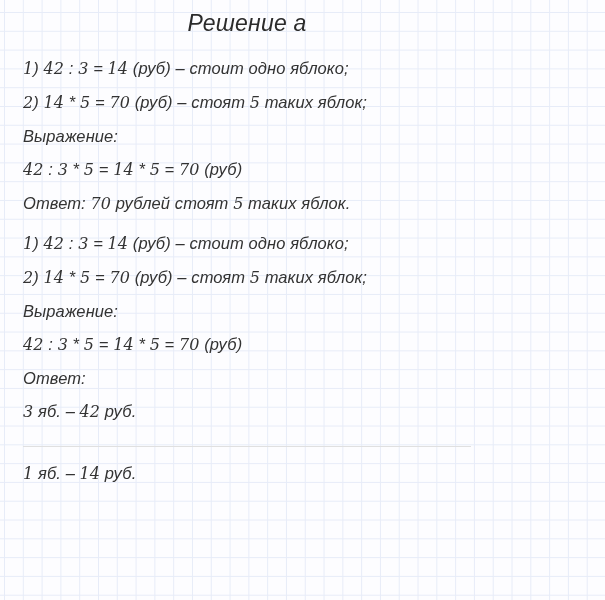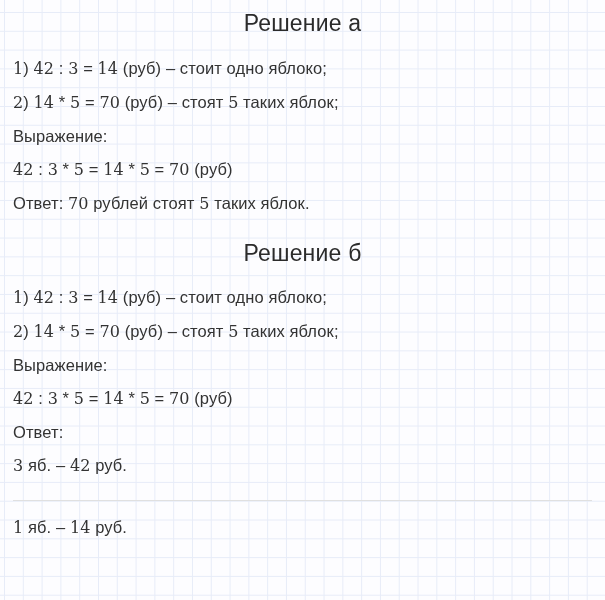--- a/index.html
+++ b/index.html
@@ -11,24 +11,25 @@
     background-image:
       linear-gradient(to right, #e7ecf8 1px, transparent 1px),
       linear-gradient(to bottom, #e7ecf8 1px, transparent 1px);
     background-size: 18.8px 18.8px;
     background-position: 4px 12px;
     font-family: "Liberation Sans", sans-serif;
     color: #333333;
   }
   .page {
     box-sizing: border-box;
-    width: 605px;
+    width: 494px;
     height: 600px;
-    padding: 8px 13px 0;
+    padding: 8px 23px 0;
     overflow: hidden;
+    font-style: italic;
   }
   .solution-title {
     margin: 0;
     font-size: 23px;
     line-height: 30px;
     font-weight: 400;
     text-align: center;
     color: #2b2b2b;
     letter-spacing: 0.2px;
   }
@@ -62,21 +63,20 @@
   <section class="solution">
     <h2 class="solution-title">Решение а</h2>
     <p class="line math"><span class="num">1</span>) <span class="num">42</span> : <span class="num">3</span> = <span class="num">14</span> (руб) – стоит одно яблоко;</p>
     <p class="line math"><span class="num">2</span>) <span class="num">14</span> * <span class="num">5</span> = <span class="num">70</span> (руб) – стоят <span class="num">5</span> таких яблок;</p>
     <p class="line math">Выражение:</p>
     <p class="line math"><span class="num">42</span> : <span class="num">3</span> * <span class="num">5</span> = <span class="num">14</span> * <span class="num">5</span> = <span class="num">70</span> (руб)</p>
     <p class="line math">Ответ: <span class="num">70</span> рублей стоят <span class="num">5</span> таких яблок.</p>
   </section>
 
   <section class="solution second-solution">
-    <h2 class="solution-title second">Решение б</h2>
     <p class="line math"><span class="num">1</span>) <span class="num">42</span> : <span class="num">3</span> = <span class="num">14</span> (руб) – стоит одно яблоко;</p>
     <p class="line math"><span class="num">2</span>) <span class="num">14</span> * <span class="num">5</span> = <span class="num">70</span> (руб) – стоят <span class="num">5</span> таких яблок;</p>
     <p class="line math">Выражение:</p>
     <p class="line math"><span class="num">42</span> : <span class="num">3</span> * <span class="num">5</span> = <span class="num">14</span> * <span class="num">5</span> = <span class="num">70</span> (руб)</p>
     <p class="line math">Ответ:</p>
     <p class="line math"><span class="num">3</span> яб. – <span class="num">42</span> руб.</p>
     <hr class="divider">
     <p class="line math footer-line"><span class="num">1</span> яб. – <span class="num">14</span> руб.</p>
   </section>
 

